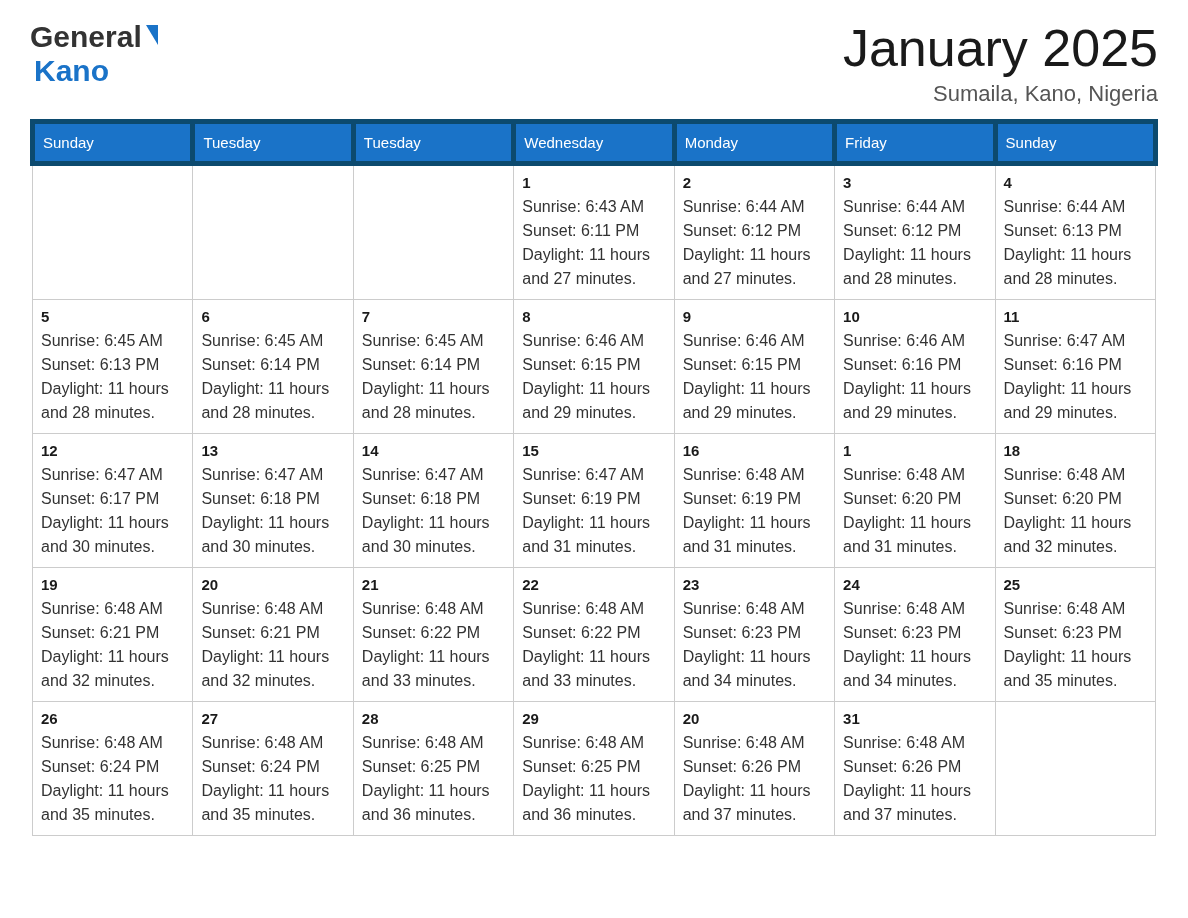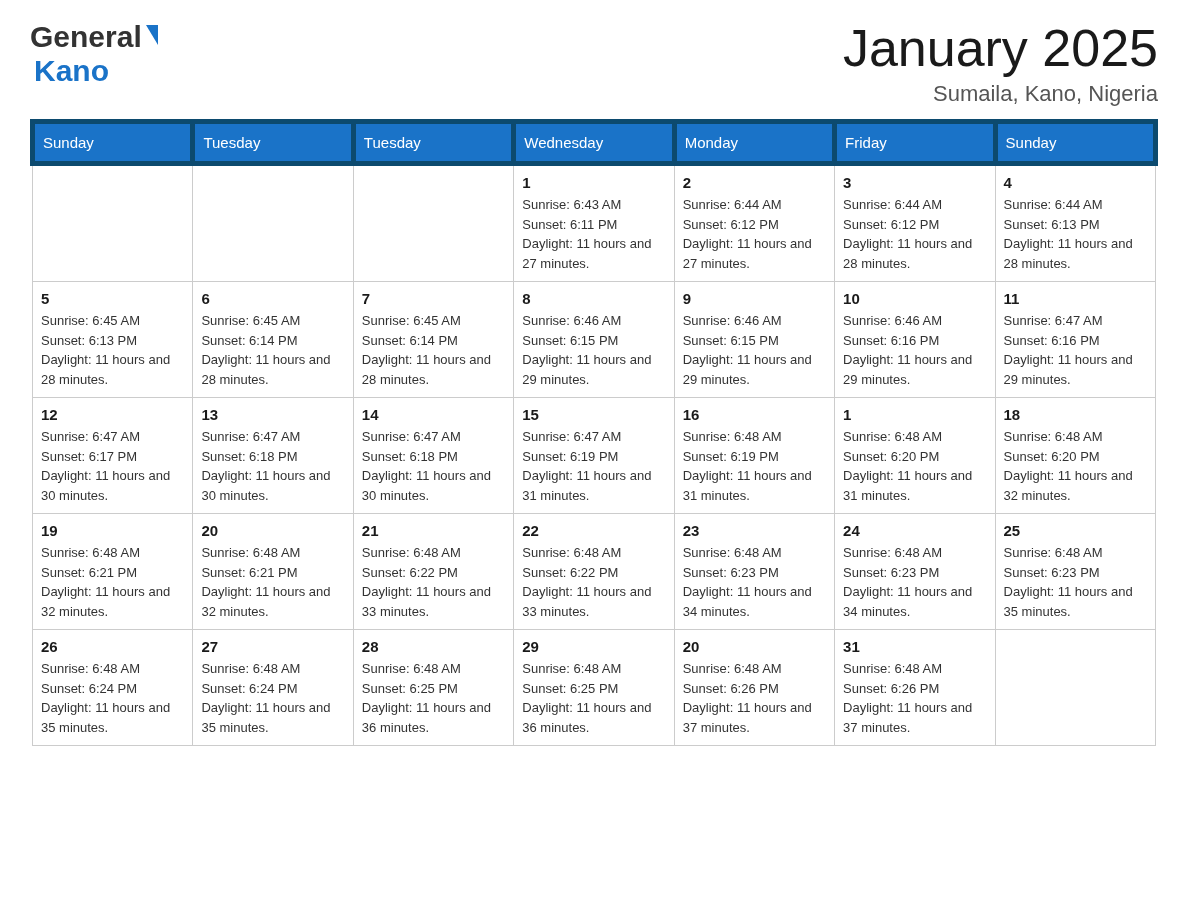--- a/index.html
+++ b/index.html
@@ -52,21 +52,21 @@
       min-height: 100px;
     }
     .day-number {
       font-size: 15px;
       font-weight: bold;
       color: #1a1a1a;
       margin-bottom: 4px;
       display: block;
     }
     .day-info {
-      font-size: 13px;
+      font-size: 16px;
       color: #333;
       line-height: 1.5;
     }
     .empty-cell {
       background: #fff;
     }
     .calendar tbody tr td {
       height: 110px;
     }
     

